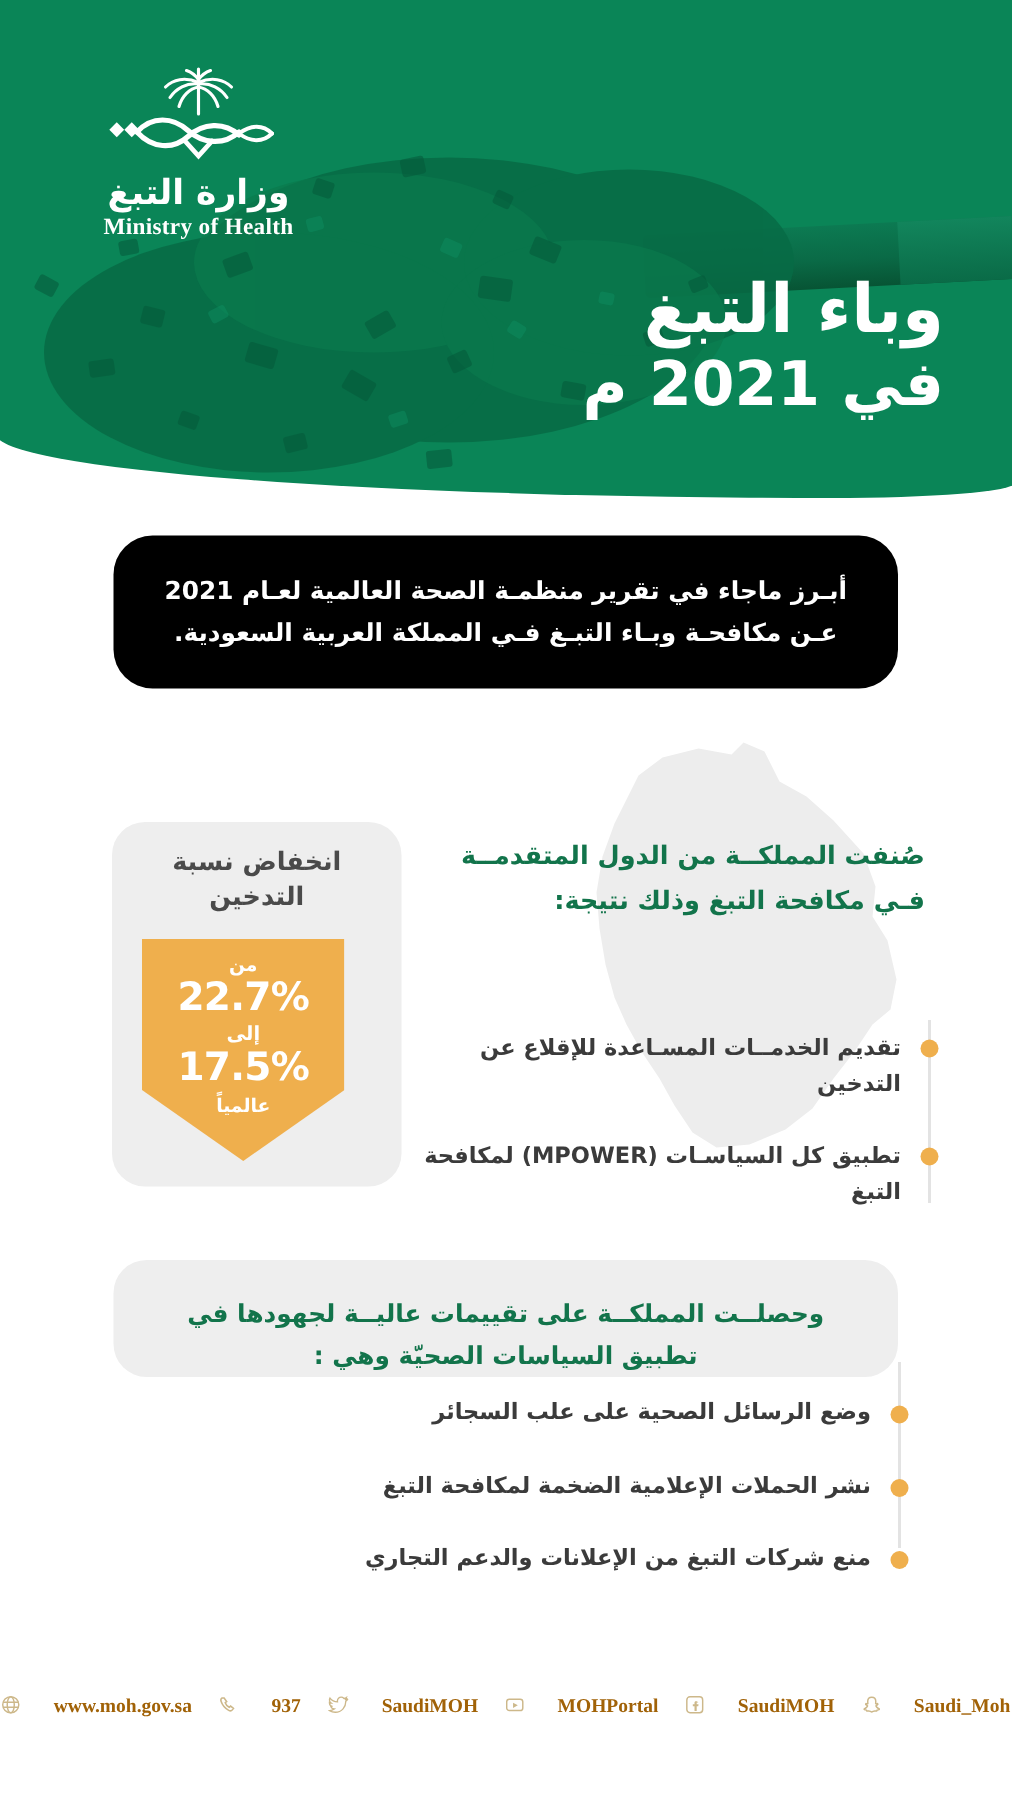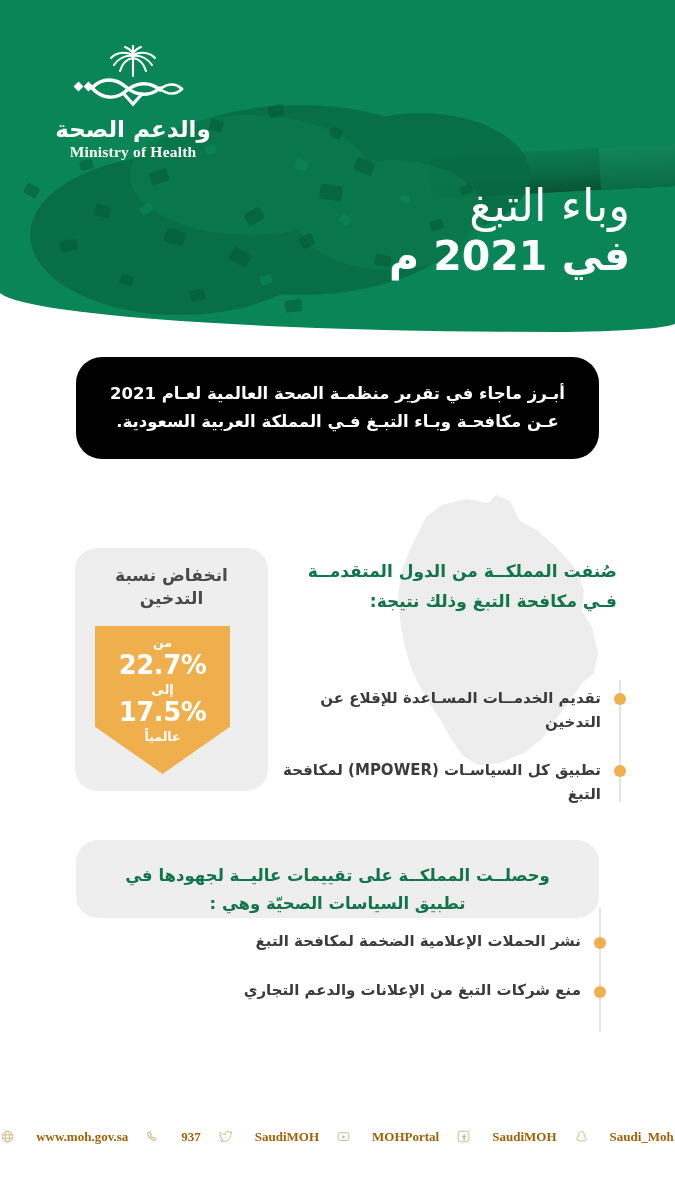--- a/index.html
+++ b/index.html
@@ -46,21 +46,21 @@
   .logo-en {
     font-size:15.5px; font-weight:700; color:#fff; margin-top:1px;
     font-family:"Liberation Serif","DejaVu Serif",serif; letter-spacing:.2px;
   }
 
   .hero-title {
     position:absolute; right:45px; top:182px; width:420px;
     text-align:right; color:#ffffff;
   }
   .hero-line1 {
-    font-size:45px; font-weight:400; line-height:1.05; letter-spacing:-.5px;
+    font-size:45px; font-weight:700; line-height:1.05; letter-spacing:-.5px;
   }
   .hero-line2 {
     font-size:41px; font-weight:700; line-height:1.15; margin-top:4px;
     direction:rtl;
   }
 
   
   .green-banner {
     position:absolute; left:76px; top:357px; width:523px; height:102px;
     background:#000000; border-radius:26px;
@@ -236,21 +236,21 @@
       <g fill="none" stroke="#ffffff" stroke-width="2.6" stroke-linecap="round">
         <path d="M102 47 C110 41 118 41 124 47"></path>
         <path d="M102 47 C110 53 118 53 124 47"></path>
       </g>
       <g fill="#ffffff">
         <path d="M27 41 l7 0 l0 7 l-7 0 z" transform="rotate(45 30.5 44.5)"></path>
         <path d="M17 41 l7 0 l0 7 l-7 0 z" transform="rotate(45 20.5 44.5)"></path>
       </g>
       <path d="M66 52 L75 62 L84 52" fill="none" stroke="#ffffff" stroke-width="3.2" stroke-linecap="round"></path>
     </svg>
-    <div class="logo-ar">والدعم الصحة</div>
+    <div class="logo-ar">وزارة التبغ</div>
     <div class="logo-en">Ministry of Health</div>
   </div>
 
   <div class="hero-title">
     <div class="hero-line1">وباء التبغ</div>
     <div class="hero-line2">في 2021 م</div>
   </div>
 </div>
 
 <div class="green-banner">
@@ -293,20 +293,24 @@
 
 <div class="grey-banner">
   <p>وحصلــت المملكــة على تقييمات عاليــة لجهودها في تطبيق السياسات الصحيّة وهي :</p>
 </div>
 
 <div class="bullets-2">
   <div class="rail rail-2"></div>
 
   <div class="b2-item">
     <span class="b-dot"></span>
+    <div class="b2-text">وضع الرسائل الصحية على علب السجائر</div>
+  </div>
+  <div class="b2-item">
+    <span class="b-dot"></span>
     <div class="b2-text">نشر الحملات الإعلامية الضخمة لمكافحة التبغ</div>
   </div>
   <div class="b2-item">
     <span class="b-dot"></span>
     <div class="b2-text">منع شركات التبغ من الإعلانات والدعم التجاري</div>
   </div>
 </div>
 
 <div class="footer">
 

